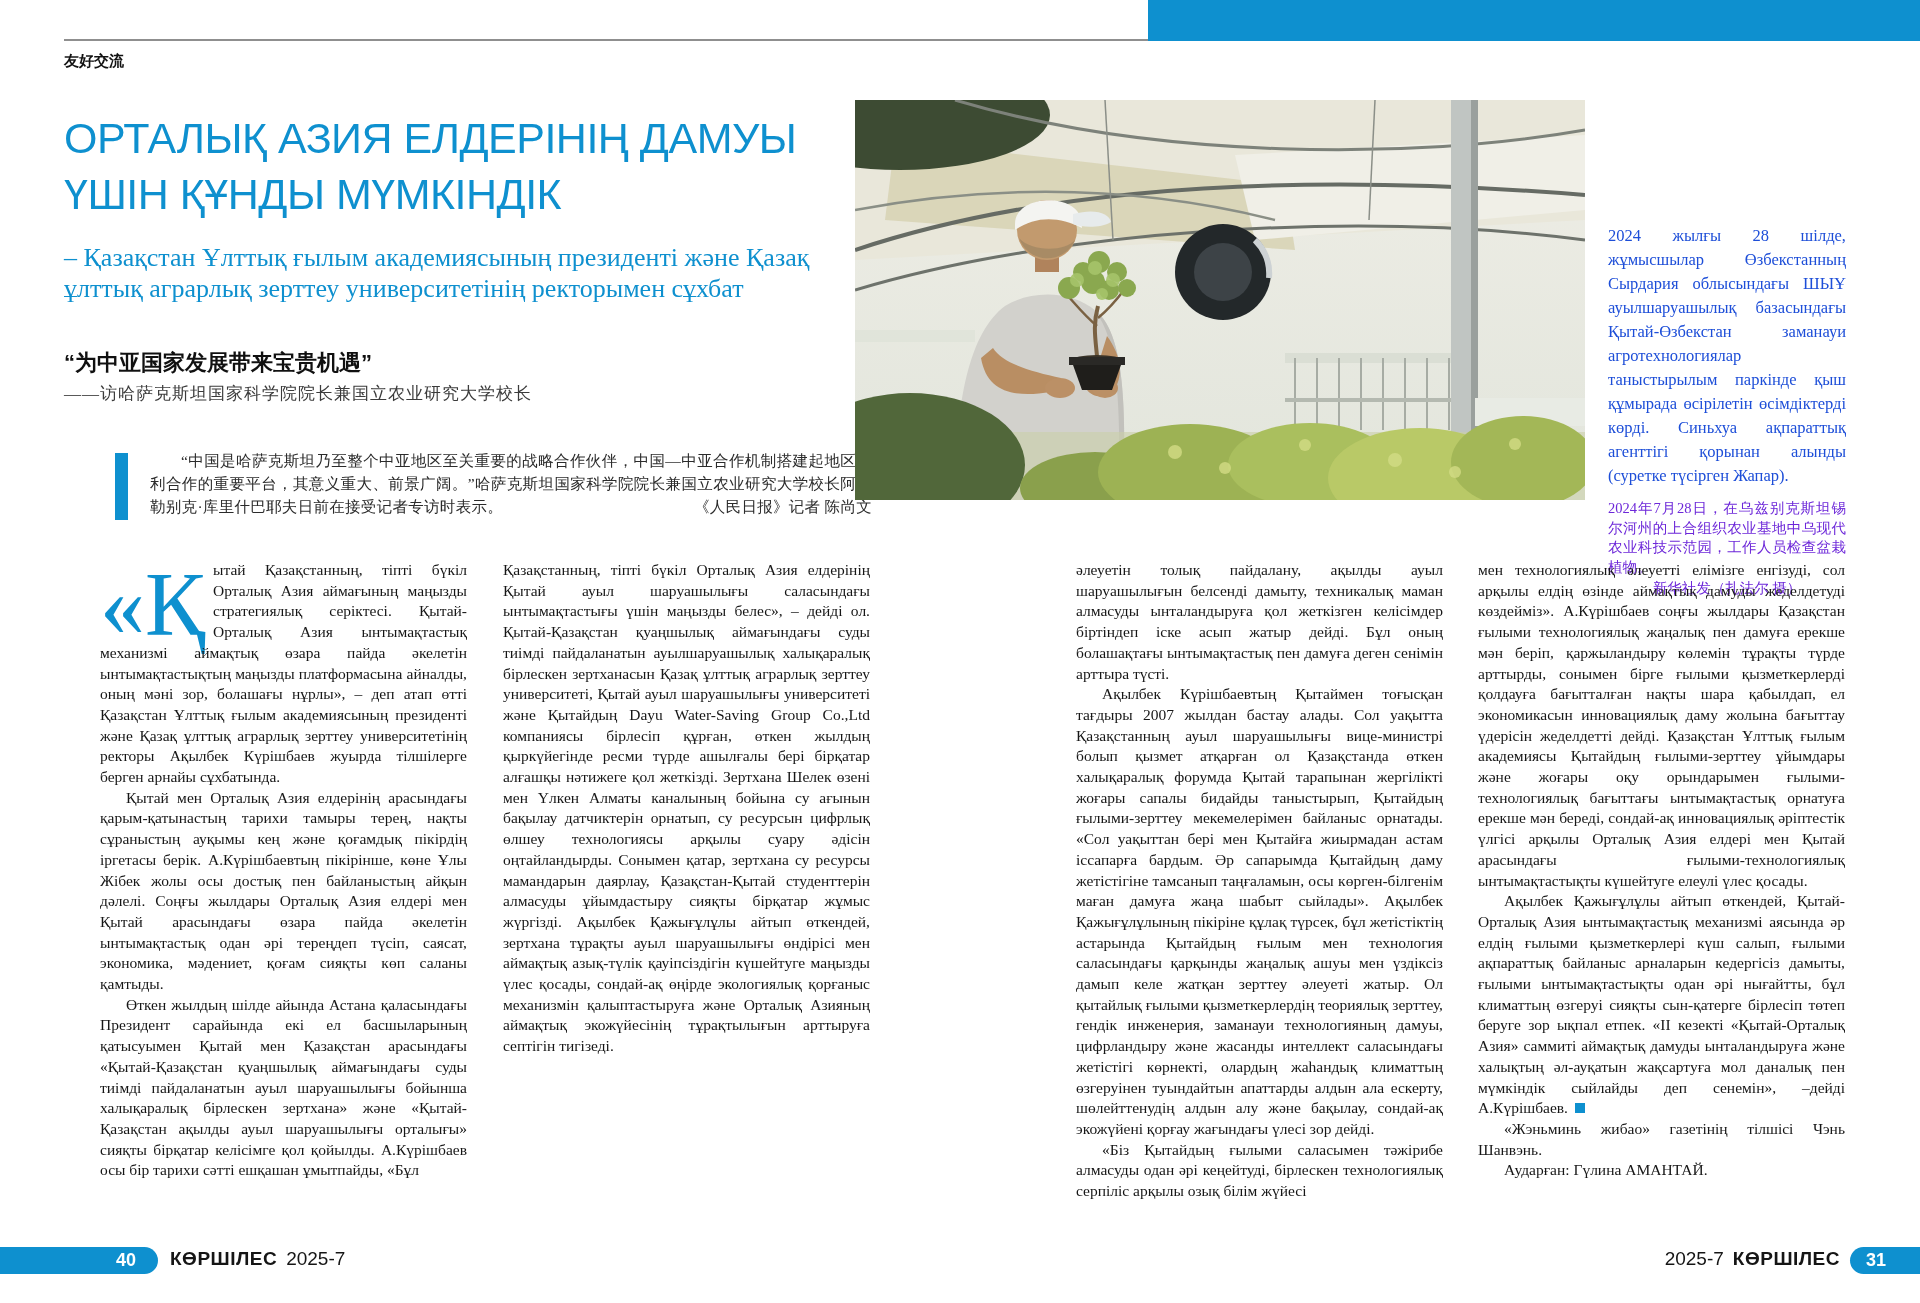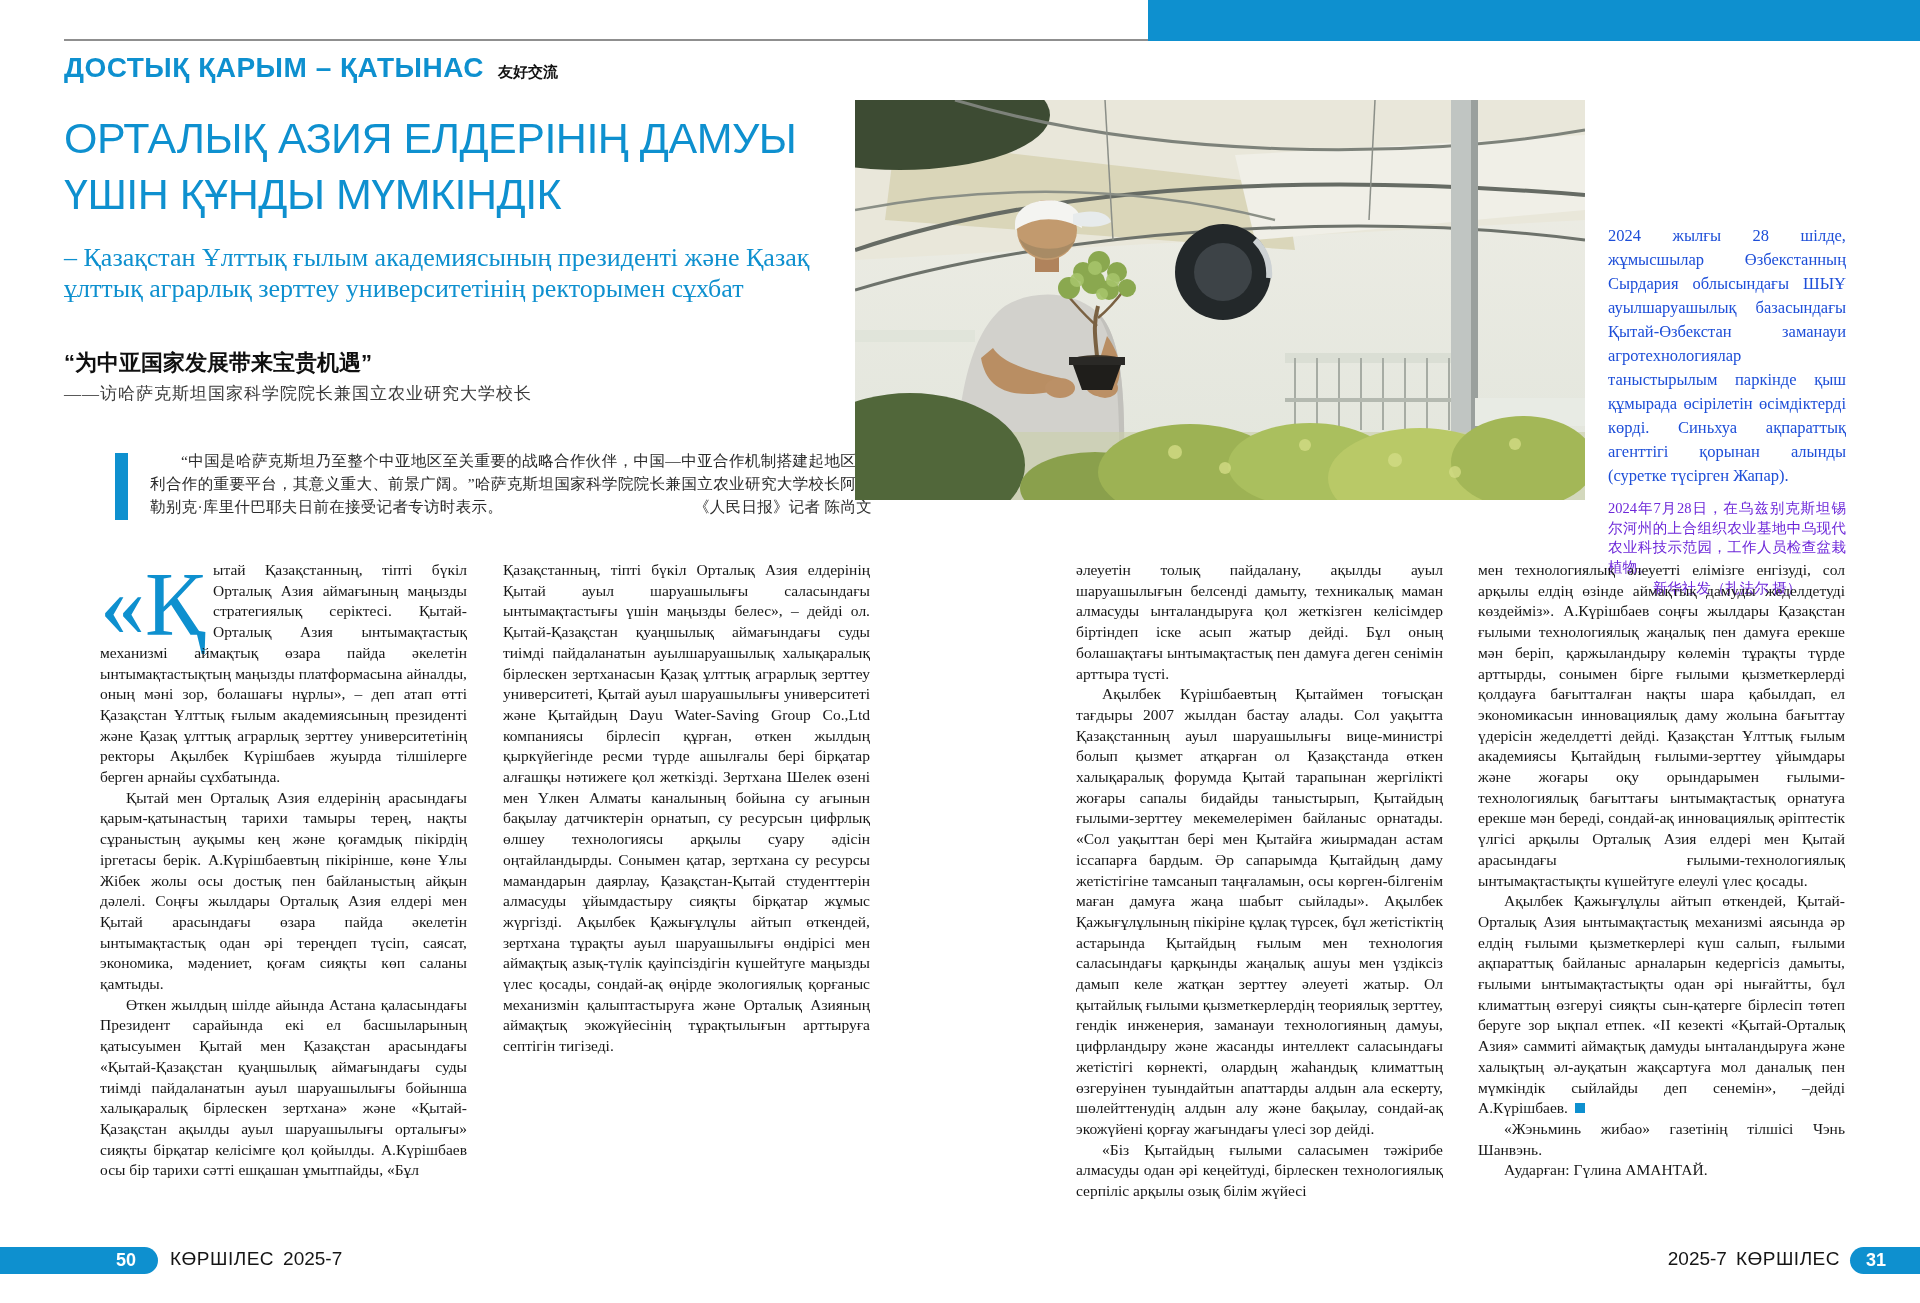--- a/index.html
+++ b/index.html
@@ -52,31 +52,30 @@
     margin-left:7px;}
 
   
   .footer-badge{top:1247px;height:27px;background:var(--accent);color:#fff;
     font-family:"Liberation Sans", sans-serif;font-weight:bold;font-size:18px;
     display:flex;align-items:center;box-sizing:border-box;}
   .badge-left{left:0;width:158px;border-radius:0 14px 14px 0;justify-content:flex-end;padding-right:22px;}
   .badge-right{left:1850px;width:70px;border-radius:14px 0 0 14px;justify-content:flex-start;padding-left:16px;}
   .footer-text{top:1248px;font-family:"Liberation Sans", sans-serif;font-size:19px;
     display:flex;gap:9px;align-items:baseline;color:#151515;}
-  .footer-text .mag{font-weight:normal;letter-spacing:.5px;}
+  .footer-text .mag{font-weight:bold;letter-spacing:.5px;}
   .ft-left{left:170px;} .ft-right{right:80px;}
 </style>
 </head>
 <body>
 
 <div class="abs top-bar"></div>
 <div class="abs rule"></div>
 
 <div class="abs masthead">
-  <span class="kk">ДОСТЫҚ ҚАРЫМ – ҚАТЫНАС</span>
   <span class="zh">友好交流</span>
 </div>
 
 <div class="abs title">
   <div>ОРТАЛЫҚ АЗИЯ ЕЛДЕРІНІҢ ДАМУЫ</div>
   <div>ҮШІН ҚҰНДЫ МҮМКІНДІК</div>
 </div>
 <div class="abs subtitle">– Қазақстан Ұлттық ғылым академиясының президенті және Қазақ ұлттық аграрлық зерттеу университетінің ректорымен сұхбат</div>
 <div class="abs zh-title">“为中亚国家发展带来宝贵机遇”</div>
 <div class="abs zh-subtitle">——访哈萨克斯坦国家科学院院长兼国立农业研究大学校长</div>
@@ -215,21 +214,21 @@
     <span>мен технологиялық әлеуетті елімізге енгізуді, сол арқылы елдің өзінде аймақтық дамуды жеделдетуді көздейміз». А.Күрішбаев соңғы жылдары Қазақстан ғылыми технологиялық жаңалық пен дамуға ерекше мән беріп, қаржыландыру көлемін тұрақты түрде арттырды, сонымен бірге ғылыми қызметкерлерді қолдауға бағытталған нақты шара қабылдап, ел экономикасын инновациялық даму жолына бағыттау үдерісін жеделдетті дейді. Қазақстан Ұлттық ғылым академиясы Қытайдың ғылыми-зерттеу ұйымдары және жоғары оқу орындарымен ғылыми-технологиялық бағыттағы ынтымақтастық орнатуға ерекше мән береді, сондай-ақ инновациялық әріптестік үлгісі арқылы Орталық Азия елдері мен Қытай арасындағы ғылыми-технологиялық ынтымақтастықты күшейтуге елеулі үлес қосады.</span>
   </p>
   <p>
     <span>Ақылбек Қажығұлұлы айтып өткендей, Қытай-Орталық Азия ынтымақтастық механизмі аясында әр елдің ғылыми қызметкерлері күш салып, ғылыми ақпараттық байланыс арналарын кедергісіз дамыты, ғылыми ынтымақтастықты одан әрі нығайтты, бұл климаттың өзгеруі сияқты сын-қатерге бірлесіп төтеп беруге зор ықпал етпек. «ІІ кезекті «Қытай-Орталық Азия» саммиті аймақтық дамуды ынталандыруға және халықтың әл-ауқатын жақсартуға мол даналық пен мүмкіндік сыйлайды деп сенемін», –дейді А.Күрішбаев.</span><span class="endmark"></span>
   </p>
   <p>«Жэньминь жибао» газетінің тілшісі Чэнь Шанвэнь.</p>
   <p>Аударған: Гүлина АМАНТАЙ.</p>
 </div>
 
 <div class="abs footer-badge badge-left">
-  <span>50</span>
+  <span>40</span>
 </div>
 <div class="abs footer-text ft-left">
   <span class="mag">КӨРШІЛЕС</span>
   <span>2025-7</span>
 </div>
 <div class="abs footer-text ft-right">
   <span>2025-7</span>
   <span class="mag">КӨРШІЛЕС</span>
 </div>
 <div class="abs footer-badge badge-right">

